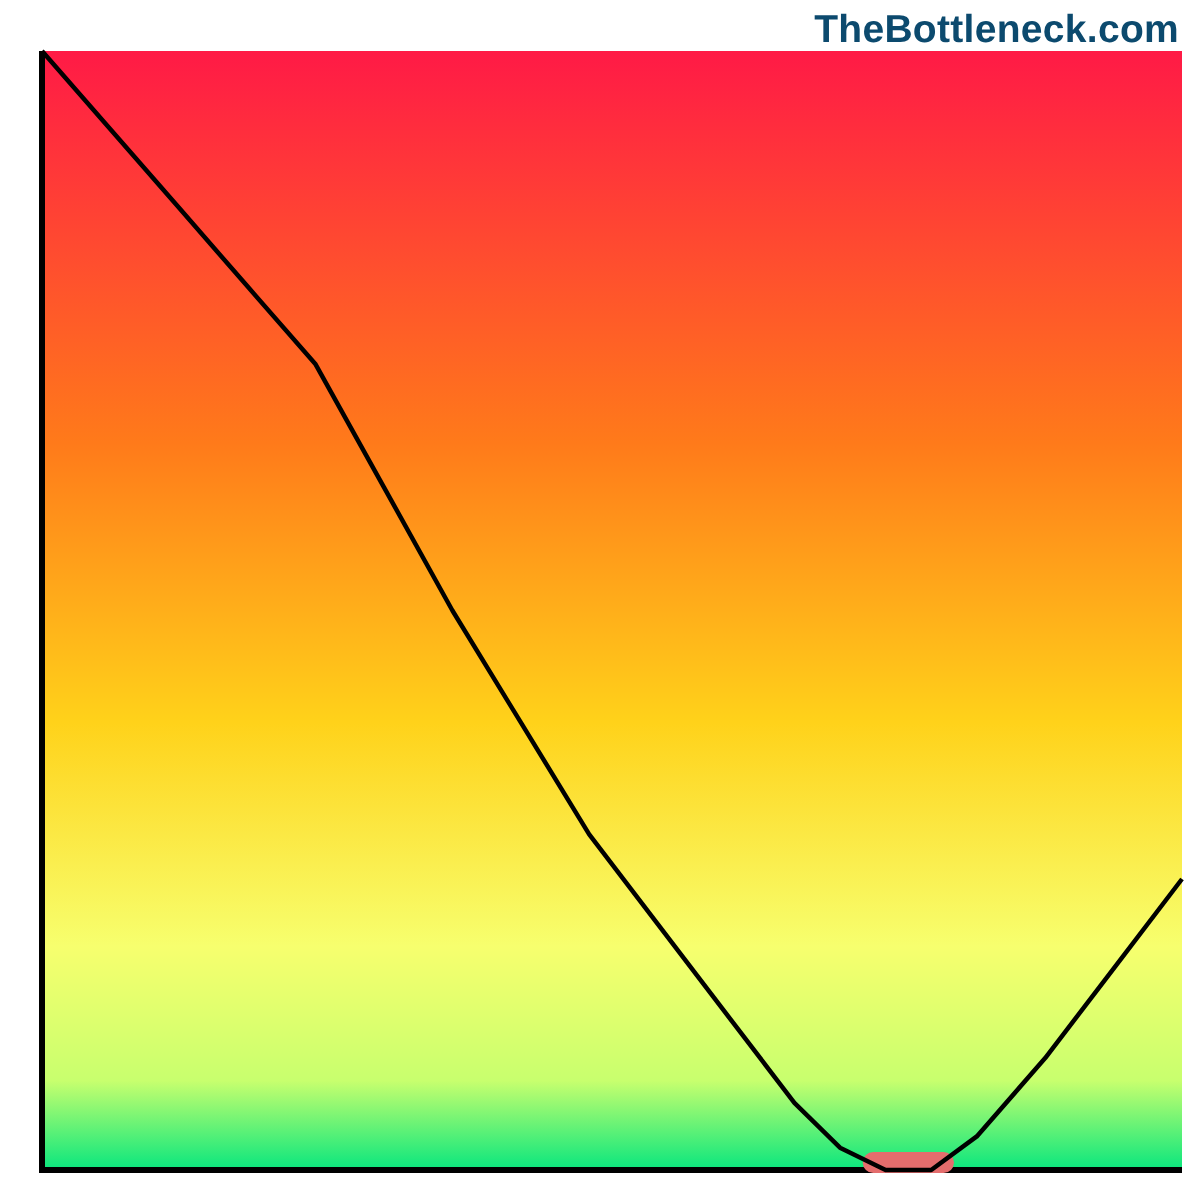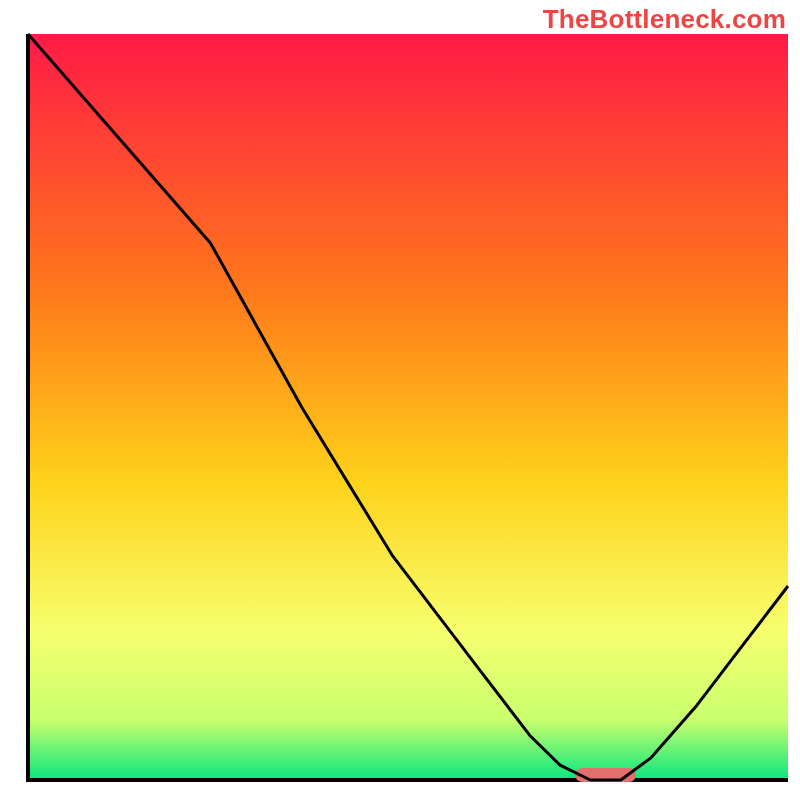--- a/index.html
+++ b/index.html
@@ -12,21 +12,21 @@
   }
   .stage {
     position: relative;
     width: 800px;
     height: 800px;
   }
   .watermark {
     position: absolute;
     top: 4px;
     right: 14px;
-    color: #ef4444;
+    color: #0c4a6e;
     font-size: 26px;
     font-weight: 600;
     letter-spacing: 0.2px;
     user-select: none;
   }
   svg {
     position: absolute;
     left: 0;
     top: 0;
   }

